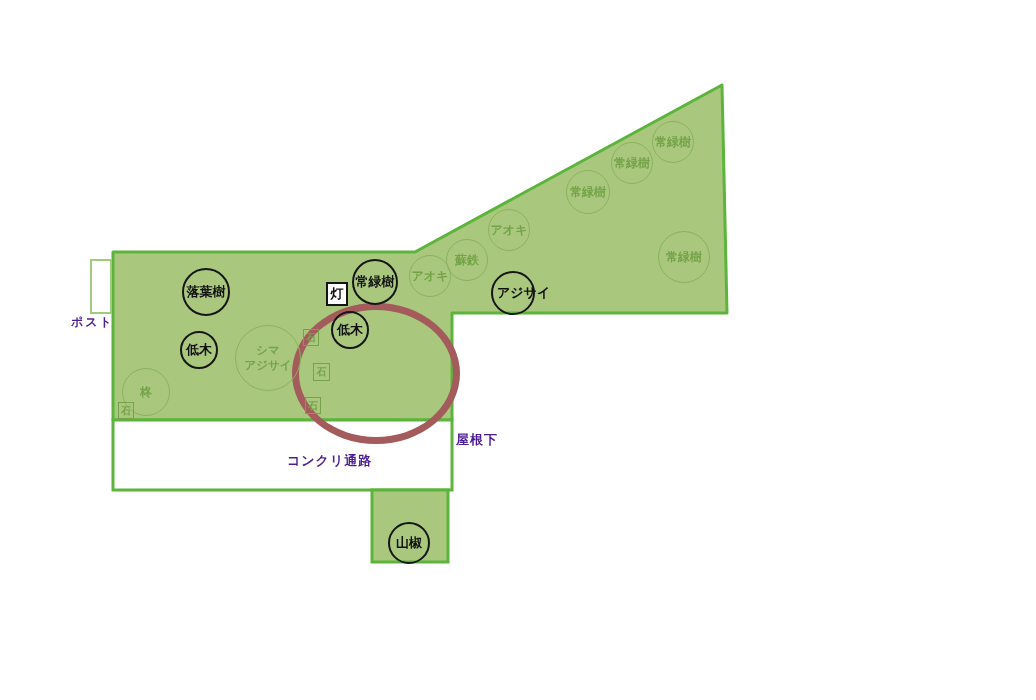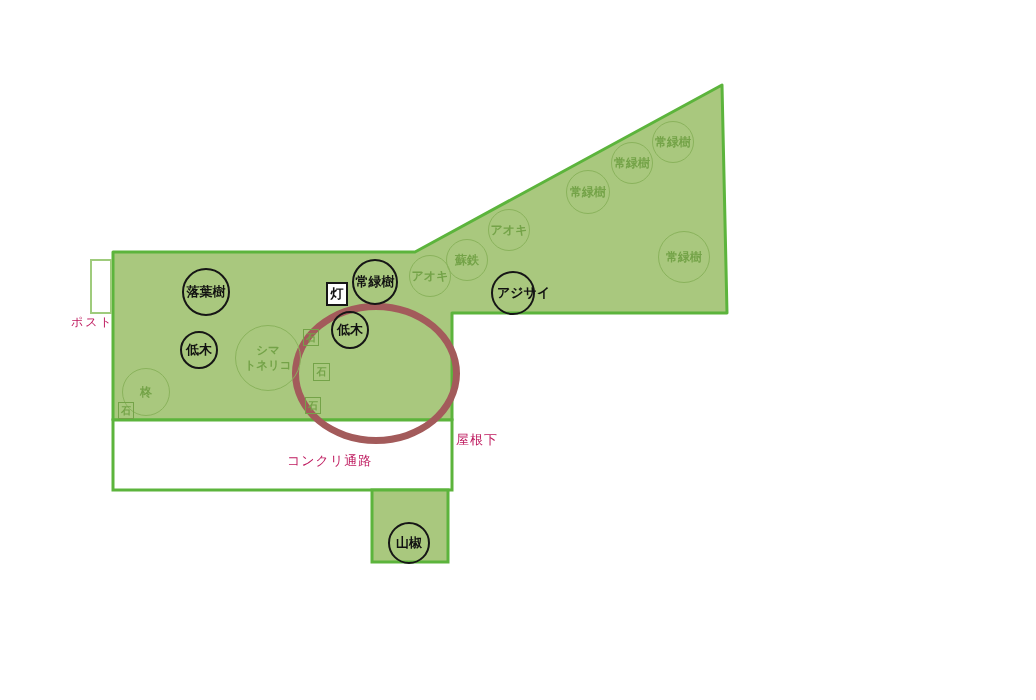--- a/index.html
+++ b/index.html
@@ -20,21 +20,21 @@
   .c-black{border:2.5px solid #161616;color:#111;font-size:13px;}
   .c-green{border:1.5px solid #8ab35c;color:#74a348;font-size:12px;}
   .c-multiline{white-space:pre-line;text-align:center;line-height:1.3;font-size:11.5px;}
   .sq{
     position:absolute;box-sizing:border-box;
     display:flex;align-items:center;justify-content:center;
     font-weight:bold;
   }
   .stone{border:1.5px solid #74a348;color:#74a348;font-size:10px;background:transparent;}
   .lantern{border:2px solid #161616;background:#ffffff;color:#111;font-size:13px;}
-  .glabel{position:absolute;color:#be185d;font-weight:normal;font-size:13px;letter-spacing:1px;white-space:nowrap;}
+  .glabel{position:absolute;color:#4c1d95;font-weight:bold;font-size:13px;letter-spacing:1px;white-space:nowrap;}
   .annotation{
     position:absolute;border:7px solid #a35b5b;border-radius:50%;
     box-sizing:border-box;background:transparent;
   }
 </style>
 </head>
 <body>
 
 <div id="canvas">
 
@@ -67,21 +67,21 @@
     <span>蘇鉄</span>
   </div>
   <div class="circle c-green" style="left:409px;top:255px;width:42px;height:42px;">
     <span>アオキ</span>
   </div>
   <div class="circle c-green" style="left:658px;top:231px;width:52px;height:52px;">
     <span>常緑樹</span>
   </div>
   <div class="circle c-green c-multiline" style="left:235px;top:325px;width:66px;height:66px;">
     <span>シマ
-トネリコ</span>
+アジサイ</span>
   </div>
   <div class="circle c-green" style="left:122px;top:368px;width:48px;height:48px;">
     <span>柊</span>
   </div>
 
   <div class="circle c-black" style="left:182px;top:268px;width:48px;height:48px;">
     <span>落葉樹</span>
   </div>
   <div class="circle c-black" style="left:352px;top:259px;width:46px;height:46px;">
     <span>常緑樹</span>

